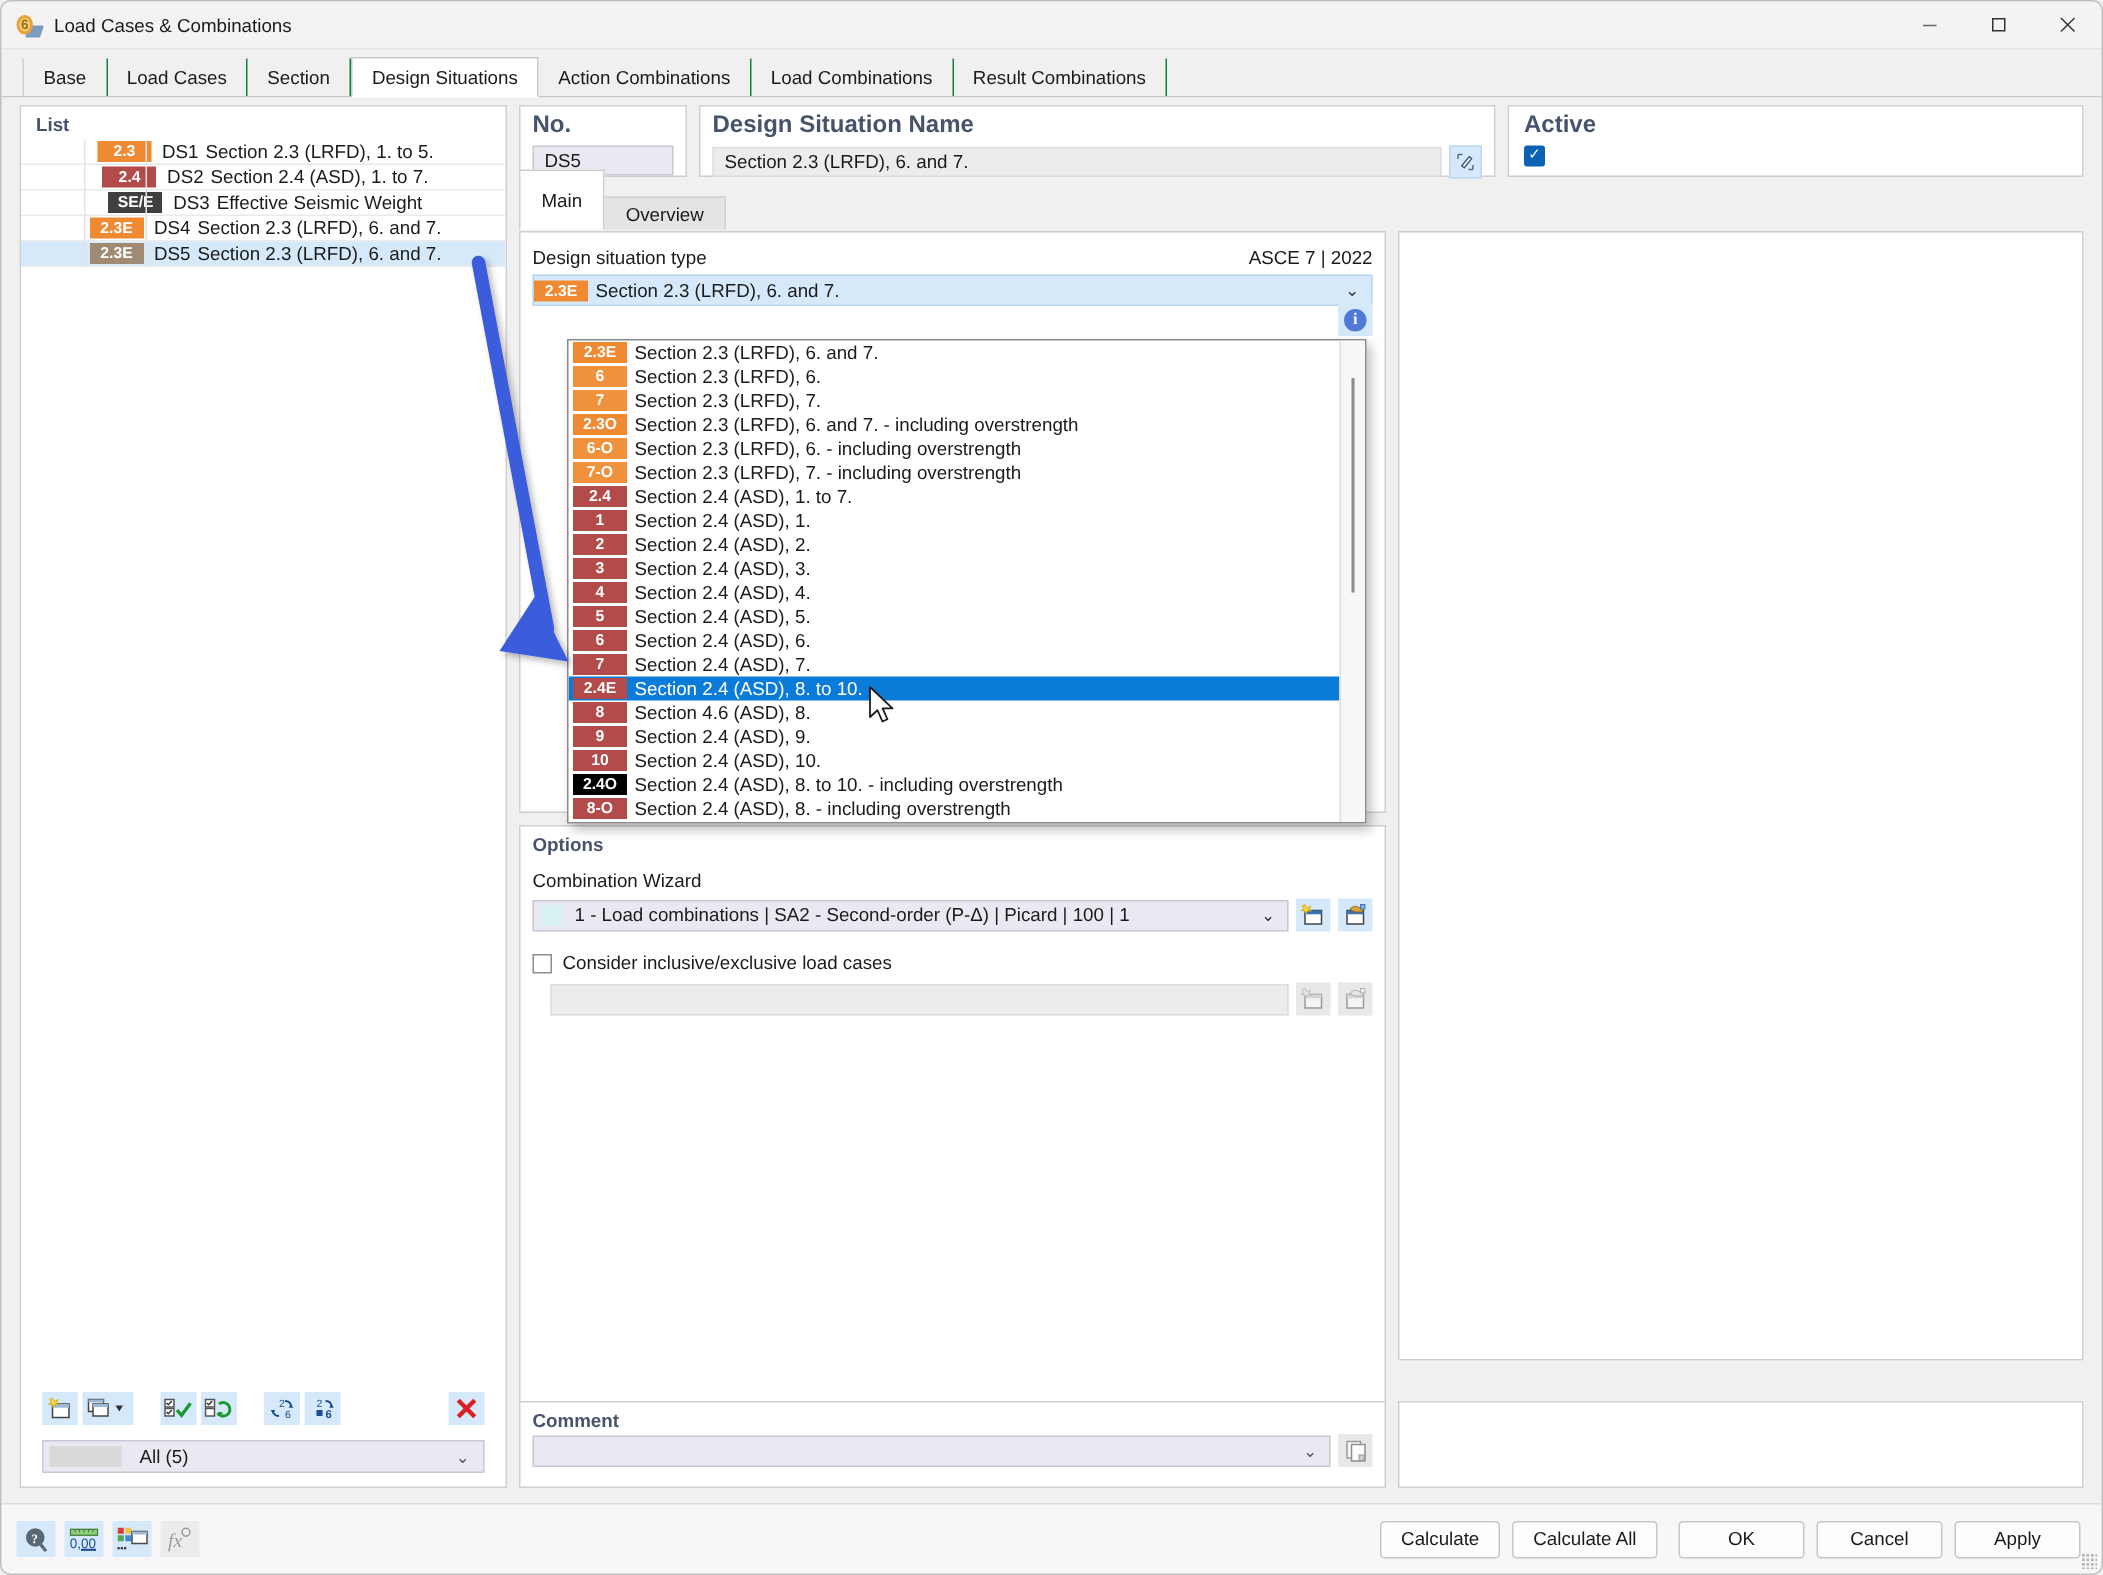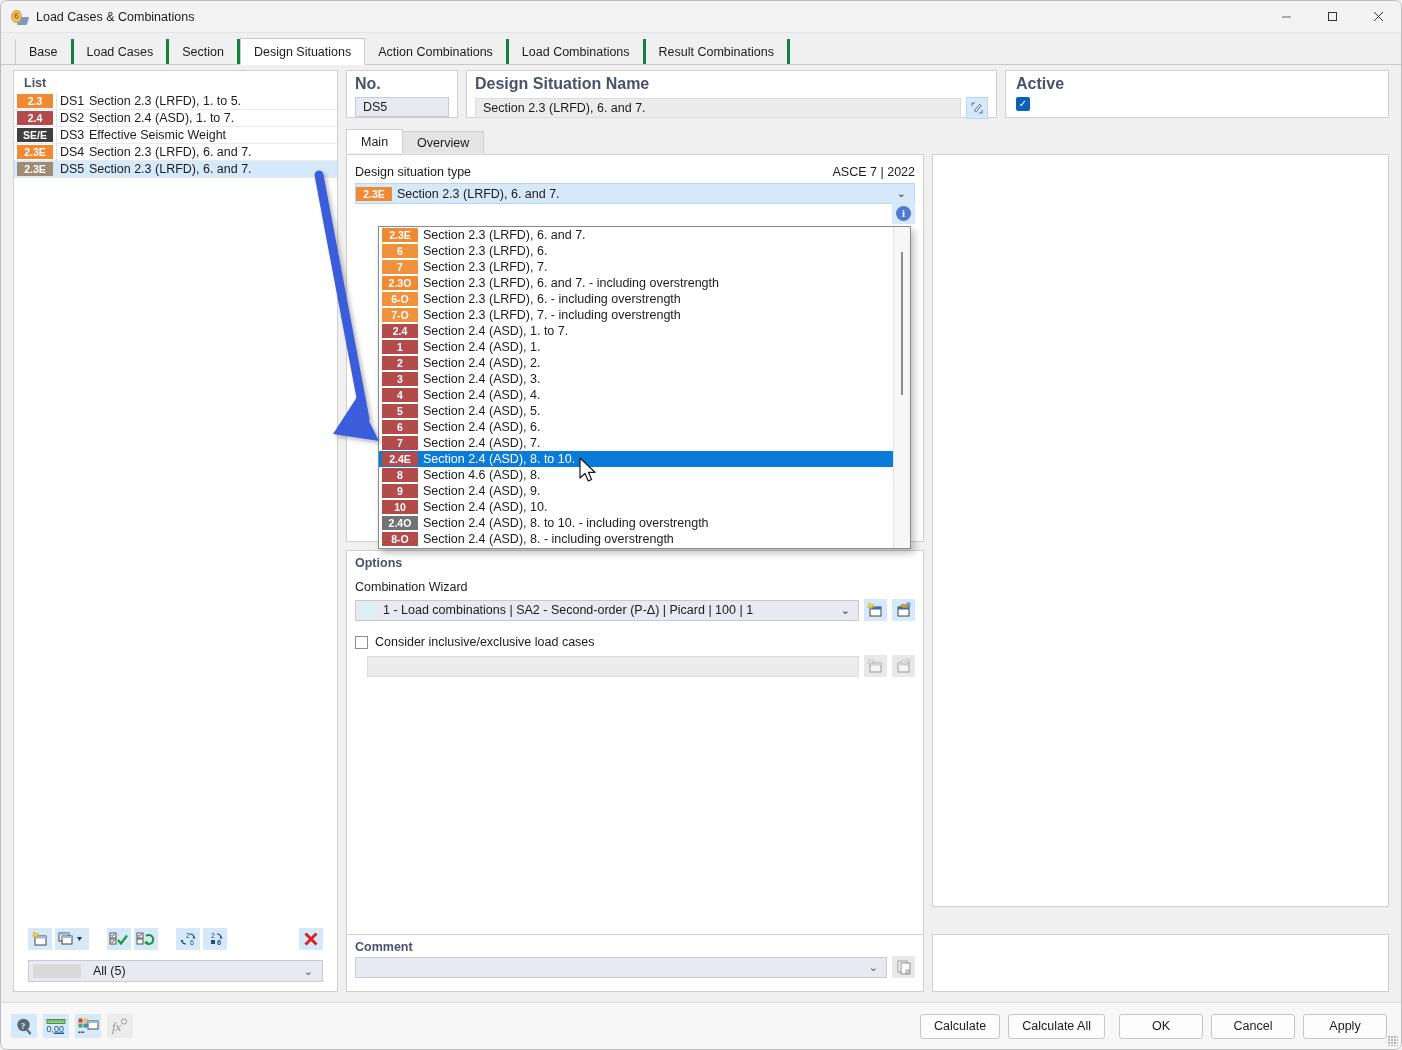--- a/index.html
+++ b/index.html
@@ -58,21 +58,21 @@
     position: absolute; top: 32px; left: 0; right: 0; height: 32px;
     background: #f0f0f0;
     display: flex; align-items: flex-end;
     padding-left: 14px;
     border-bottom: 1px solid #c8c8c8;
   }
   .tab {
     height: 25px; padding: 0 13px;
     display: flex; align-items: center;
     font-size: 12.5px; color: #1b1b1b;
-    border-right: 3px solid #15803d;
+    border-right: 1px solid #15803d;
     background: transparent;
   }
   .tab.active {
     background: #fff;
     border: 1px solid #c8c8c8;
     border-bottom: 1px solid #fff;
     height: 27px;
     margin-bottom: -1px;
     position: relative; z-index: 3;
   }
@@ -87,20 +87,21 @@
     background: #fff; border: 1px solid #cfcfcf;
   }
   .list-header {
     padding: 5px 10px 3px 10px; font-size: 12.5px;
     color: #46536b; font-weight: bold;
   }
   .list-rows { position: relative; }
   .list-row {
     display: flex; align-items: center; height: 17px;
     border-bottom: 1px solid #eaeaea;
+    justify-content: center;
   }
   .list-row.selected { background: #d6e9fb; }
   .badge {
     width: 36px; margin-left: 3px; text-align: center; color: #fff;
     font-size: 10.5px; font-weight: bold; line-height: 14px; height: 14px;
     flex: 0 0 36px;
   }
   .cell-no { width: 32px; padding-left: 7px; font-size: 12.5px; flex: 0 0 32px; }
   .cell-name { font-size: 12.5px; padding-left: 4px; }
   .list-vline { position: absolute; left: 42px; top: 0; bottom: 0; width: 1px; background: #e3e3e3; }
@@ -152,21 +153,21 @@
     color: #fff; font-size: 10px; line-height: 1;
   }
 
   
   .inner-tabs { display: flex; align-items: flex-end; height: 24px; margin-top: 11px; }
   .itab {
     height: 22px; padding: 0 14px; display: flex; align-items: center;
     font-size: 12.5px; background: #e4e4e4; border: 1px solid #cfcfcf;
     border-bottom: none;
   }
-  .itab.active { background: #fff; height: 24px; position: relative; z-index: 2; }
+  .itab.active { background: #fff; height: 40px; position: relative; z-index: 2; }
   .itab + .itab { margin-left: -1px; }
 
   .panes { position: absolute; top: 84px; left: 0; right: 0; bottom: 0; display: flex; gap: 8px; }
   .pane-left { width: 578px; position: relative; }
   .pane-right { flex: 1; position: relative; }
 
   .card { background: #fff; border: 1px solid #cfcfcf; }
   .card-title { font-size: 12.5px; color: #46536b; font-weight: bold; padding: 5px 0 0 8px; }
 
   .settings-card { position: absolute; left: 0; top: 0; right: 0; height: 388px; }
@@ -611,21 +612,21 @@
         </div>
       <div class="dd-item">
           <div class="dd-badge" style="background:#b44b4b">9</div>
           <div class="dd-text">Section 2.4 (ASD), 9.</div>
         </div>
       <div class="dd-item">
           <div class="dd-badge" style="background:#b44b4b">10</div>
           <div class="dd-text">Section 2.4 (ASD), 10.</div>
         </div>
       <div class="dd-item">
-          <div class="dd-badge" style="background:#737373">2.4O</div>
+          <div class="dd-badge" style="background:#000000">2.4O</div>
           <div class="dd-text">Section 2.4 (ASD), 8. to 10. - including overstrength</div>
         </div>
       <div class="dd-item">
           <div class="dd-badge" style="background:#b44b4b">8-O</div>
           <div class="dd-text">Section 2.4 (ASD), 8. - including overstrength</div>
         </div>
     </div>
     <div class="dd-scroll">
       <div class="dd-thumb"></div>
     </div>

